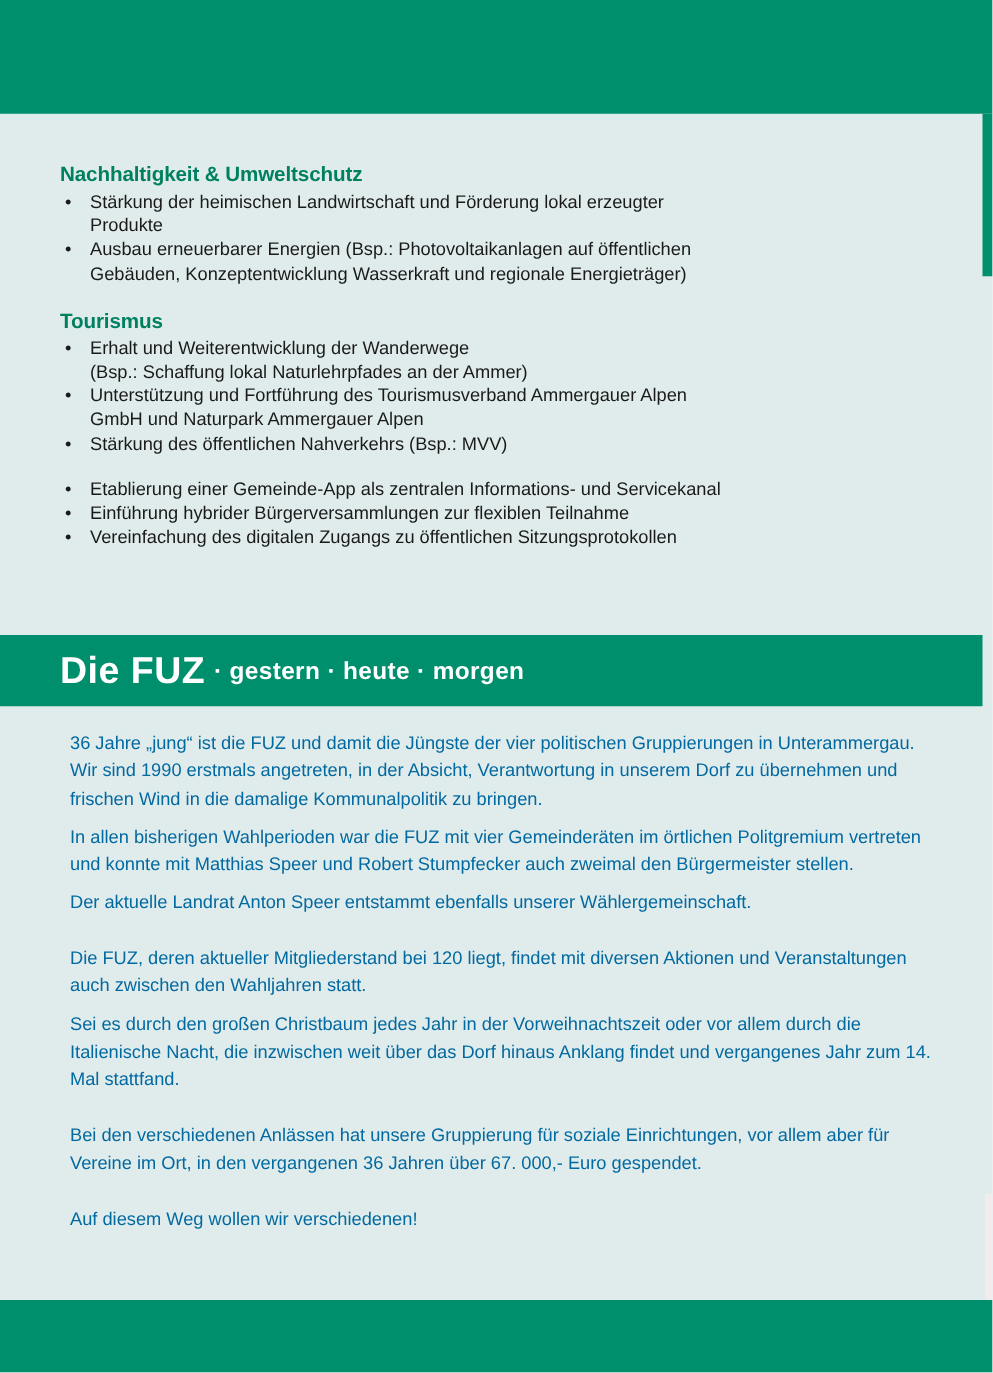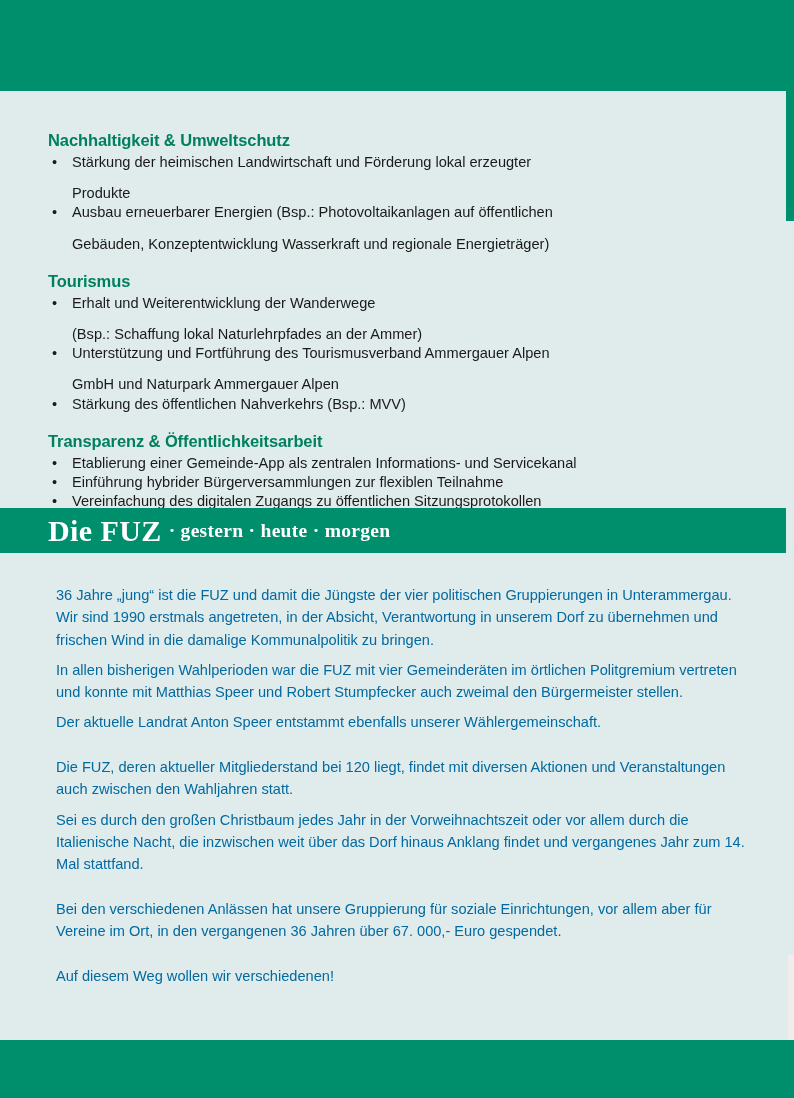--- a/index.html
+++ b/index.html
@@ -98,36 +98,34 @@
   ul.bullets li .dot {
     position: absolute;
     left: 4px;
     top: 0;
     color: #1a1a1a;
     font-size: 14.6px;
     line-height: 19.2px;
   }
   ul.bullets li .line2 {
     display: block;
-    margin-top: 12px;
   }
 
   
   .fuz-banner {
     position: absolute;
     left: 0;
     top: 508px;
     width: 786px;
-    height: 45px;
+    height: 57px;
     background: #008f6c;
     display: flex;
     align-items: center;
     box-sizing: border-box;
     padding-left: 48px;
-    font-family: Liberation Serif, serif;
   }
   .fuz-title {
     color: #ffffff;
     font-size: 30px;
     font-weight: bold;
     letter-spacing: 0.4px;
     line-height: 30px;
     white-space: nowrap;
   }
   .fuz-sub {
@@ -199,21 +197,20 @@
           <span class="line2">GmbH und Naturpark Ammergauer Alpen</span>
         </li>
         <li>
           <span class="dot">•</span>
           <span>Stärkung des öffentlichen Nahverkehrs (Bsp.: MVV)</span>
         </li>
       </ul>
     </div>
 
     <div class="section">
-      <div class="sec-title">Transparenz &amp; Öffentlichkeitsarbeit</div>
       <ul class="bullets">
         <li>
           <span class="dot">•</span>
           <span>Etablierung einer Gemeinde-App als zentralen Informations- und Servicekanal</span>
         </li>
         <li>
           <span class="dot">•</span>
           <span>Einführung hybrider Bürgerversammlungen zur flexiblen Teilnahme</span>
         </li>
         <li>

